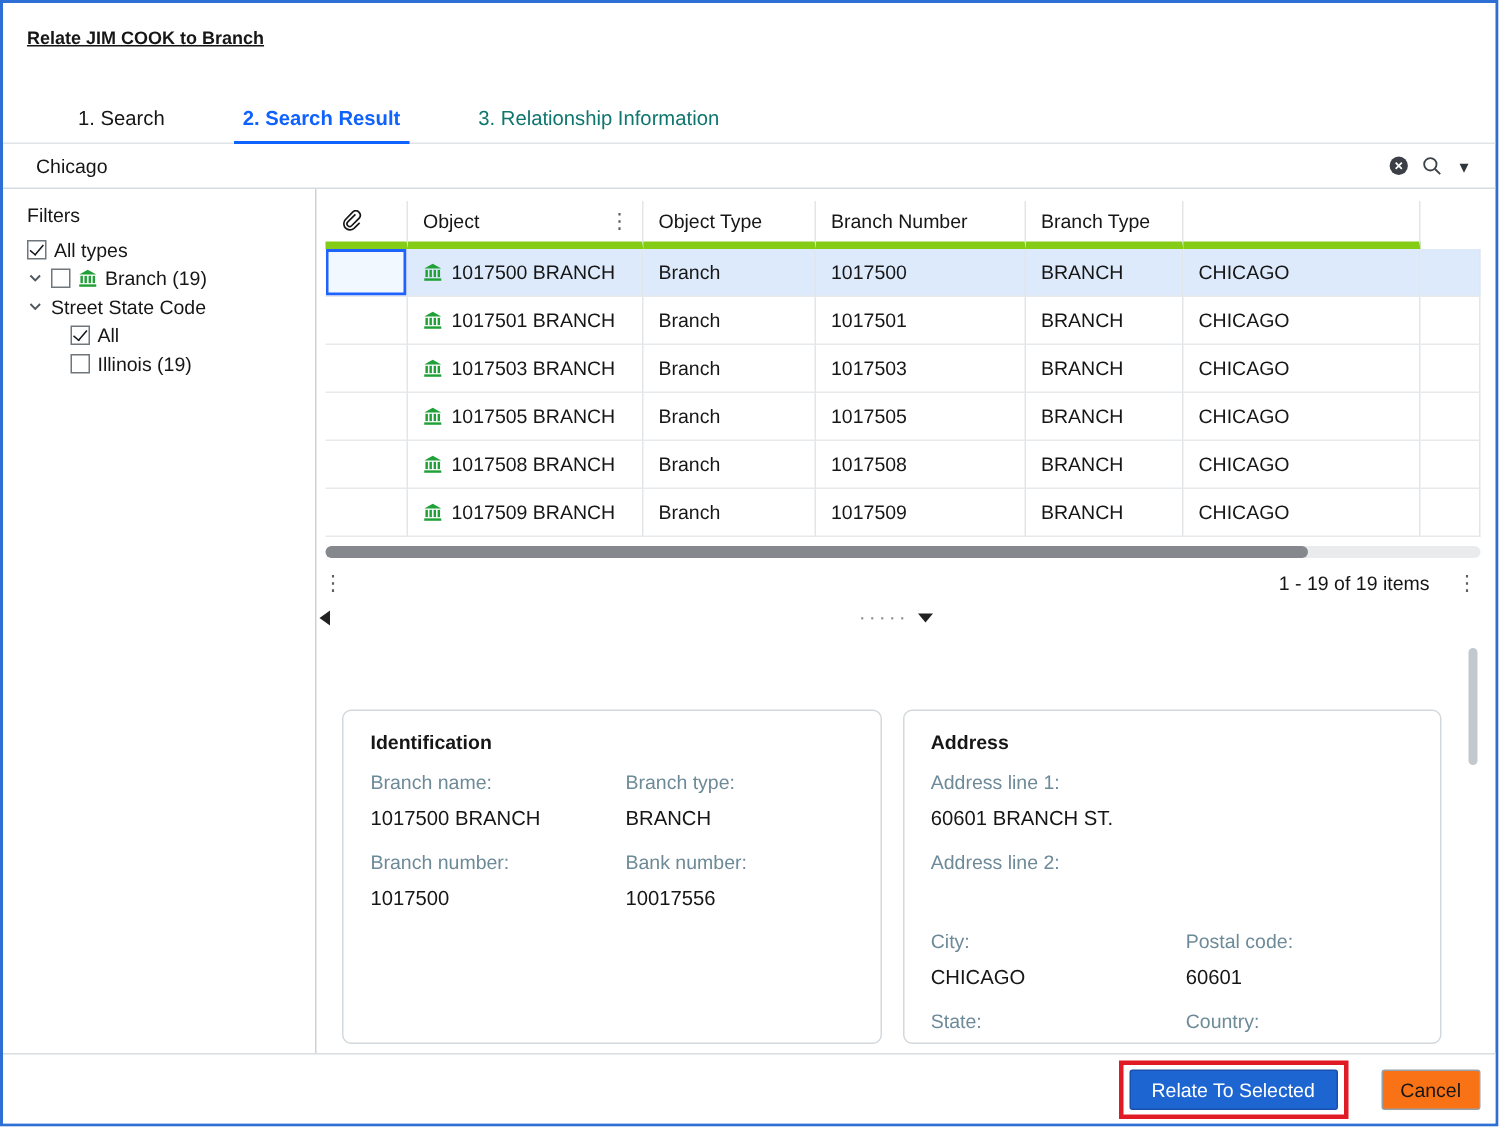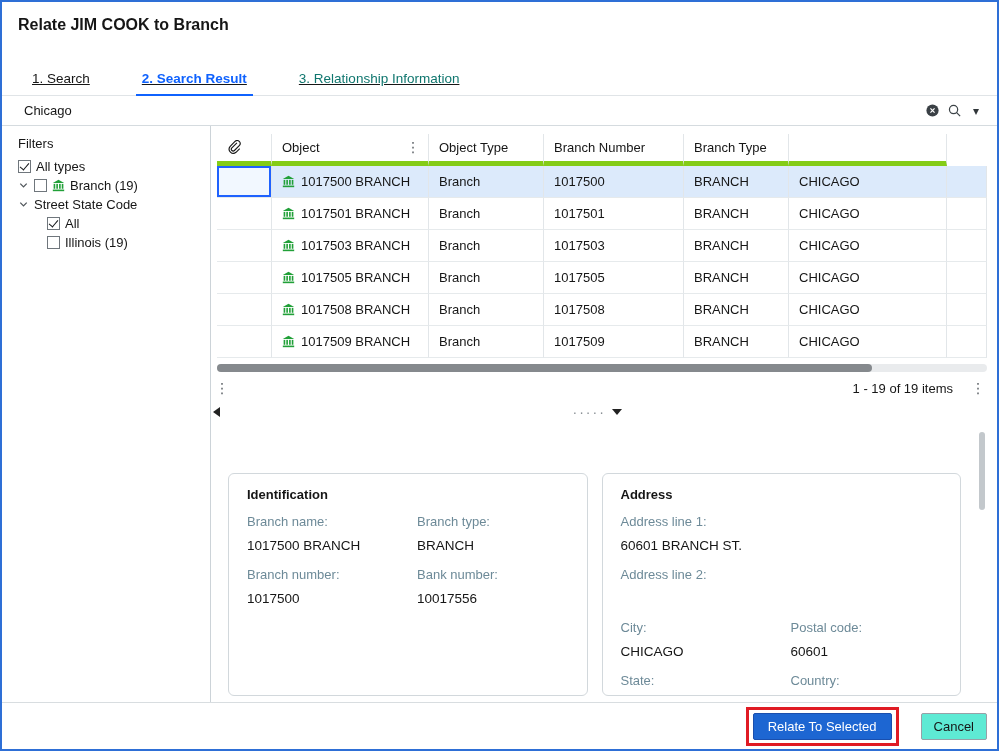--- a/index.html
+++ b/index.html
@@ -1,24 +1,24 @@
 <!DOCTYPE html>
 <html><head>
 <meta charset="utf-8">
 <style>
   * { box-sizing: border-box; }
   html,body { margin:0; padding:0; background:#eef0f2; }
   body { width:999px; height:751px; position:relative; font-family:"Liberation Sans", sans-serif; color:#161616; }
 
   .dialog { position:absolute; inset:0; background:#fff; border:2px solid #2e6fd6; display:flex; flex-direction:column; overflow:hidden; }
 
-  .dialog-title { font-size:16px; font-weight:bold; padding:14px 16px 0 16px; line-height:18px; }
-
-  
-  .tabs { display:flex; margin-top:30px; padding-left:24px; border-bottom:1px solid #e0e4e7;text-decoration:underline; }
+  .dialog-title { font-size:12px; font-weight:bold; padding:14px 16px 0 16px; line-height:18px;text-decoration:underline; }
+
+  
+  .tabs { display:flex; margin-top:30px; padding-left:44px; border-bottom:1px solid #e0e4e7; }
   .tab { font-size:13.5px; padding:7px 6px 8px 6px; margin-right:40px; color:#161616; cursor:pointer; white-space:nowrap; }
   .tab.active { color:#0f62fe; font-weight:bold; border-bottom:2px solid #0f62fe; margin-bottom:-1px; }
   .tab.disabled { color:#0f766e; cursor:default; }
 
   
   .search-row { display:flex; align-items:center; height:30px; padding:0 10px 0 22px; border-bottom:1px solid #d5dbdf; font-size:13px; }
   .search-value { flex:1; color:#161616; }
   .search-icon-btn { display:flex; align-items:center; justify-content:center; width:22px; height:22px; cursor:pointer; }
   .caret-down::before { content:"▾"; font-size:12px; color:#30363a; }
 
@@ -70,21 +70,21 @@
   .field { margin-bottom:13px; }
   .field-label { color:#6d8a98; font-size:13px; margin-bottom:9px; }
   .field-value { font-size:13.5px; min-height:16px; }
   .vscroll-thumb { position:absolute; right:12px; top:12px; width:6px; height:78px; background:#c3c8cc; border-radius:3px; cursor:grab; }
 
   
   .footer { height:47px; flex:0 0 47px; display:flex; align-items:center; justify-content:flex-end; padding:0 10px; border-top:1px solid #d8dde0; background:#fff; }
   .annotation-box { border:3px solid #e01b24; padding:3px 4px; display:flex; align-items:center; margin-right:22px; }
   .btn { font-family:"Liberation Sans", sans-serif; font-size:13px; border-radius:2px; cursor:pointer; }
   .btn-primary { background:#1d66d2; color:#fff; border:1px solid #1a4fae; padding:5px 14px; }
-  .btn-cancel { background:#5eead4; color:#161616; border:1px solid #98a0a7; padding:5px 12px; }
+  .btn-cancel { background:#f97316; color:#161616; border:1px solid #98a0a7; padding:5px 12px; }
 
   svg { display:block; }
 </style>
 </head>
 <body>
 
 <div class="dialog">
 
   <div class="dialog-title">Relate JIM COOK to Branch</div>
 

